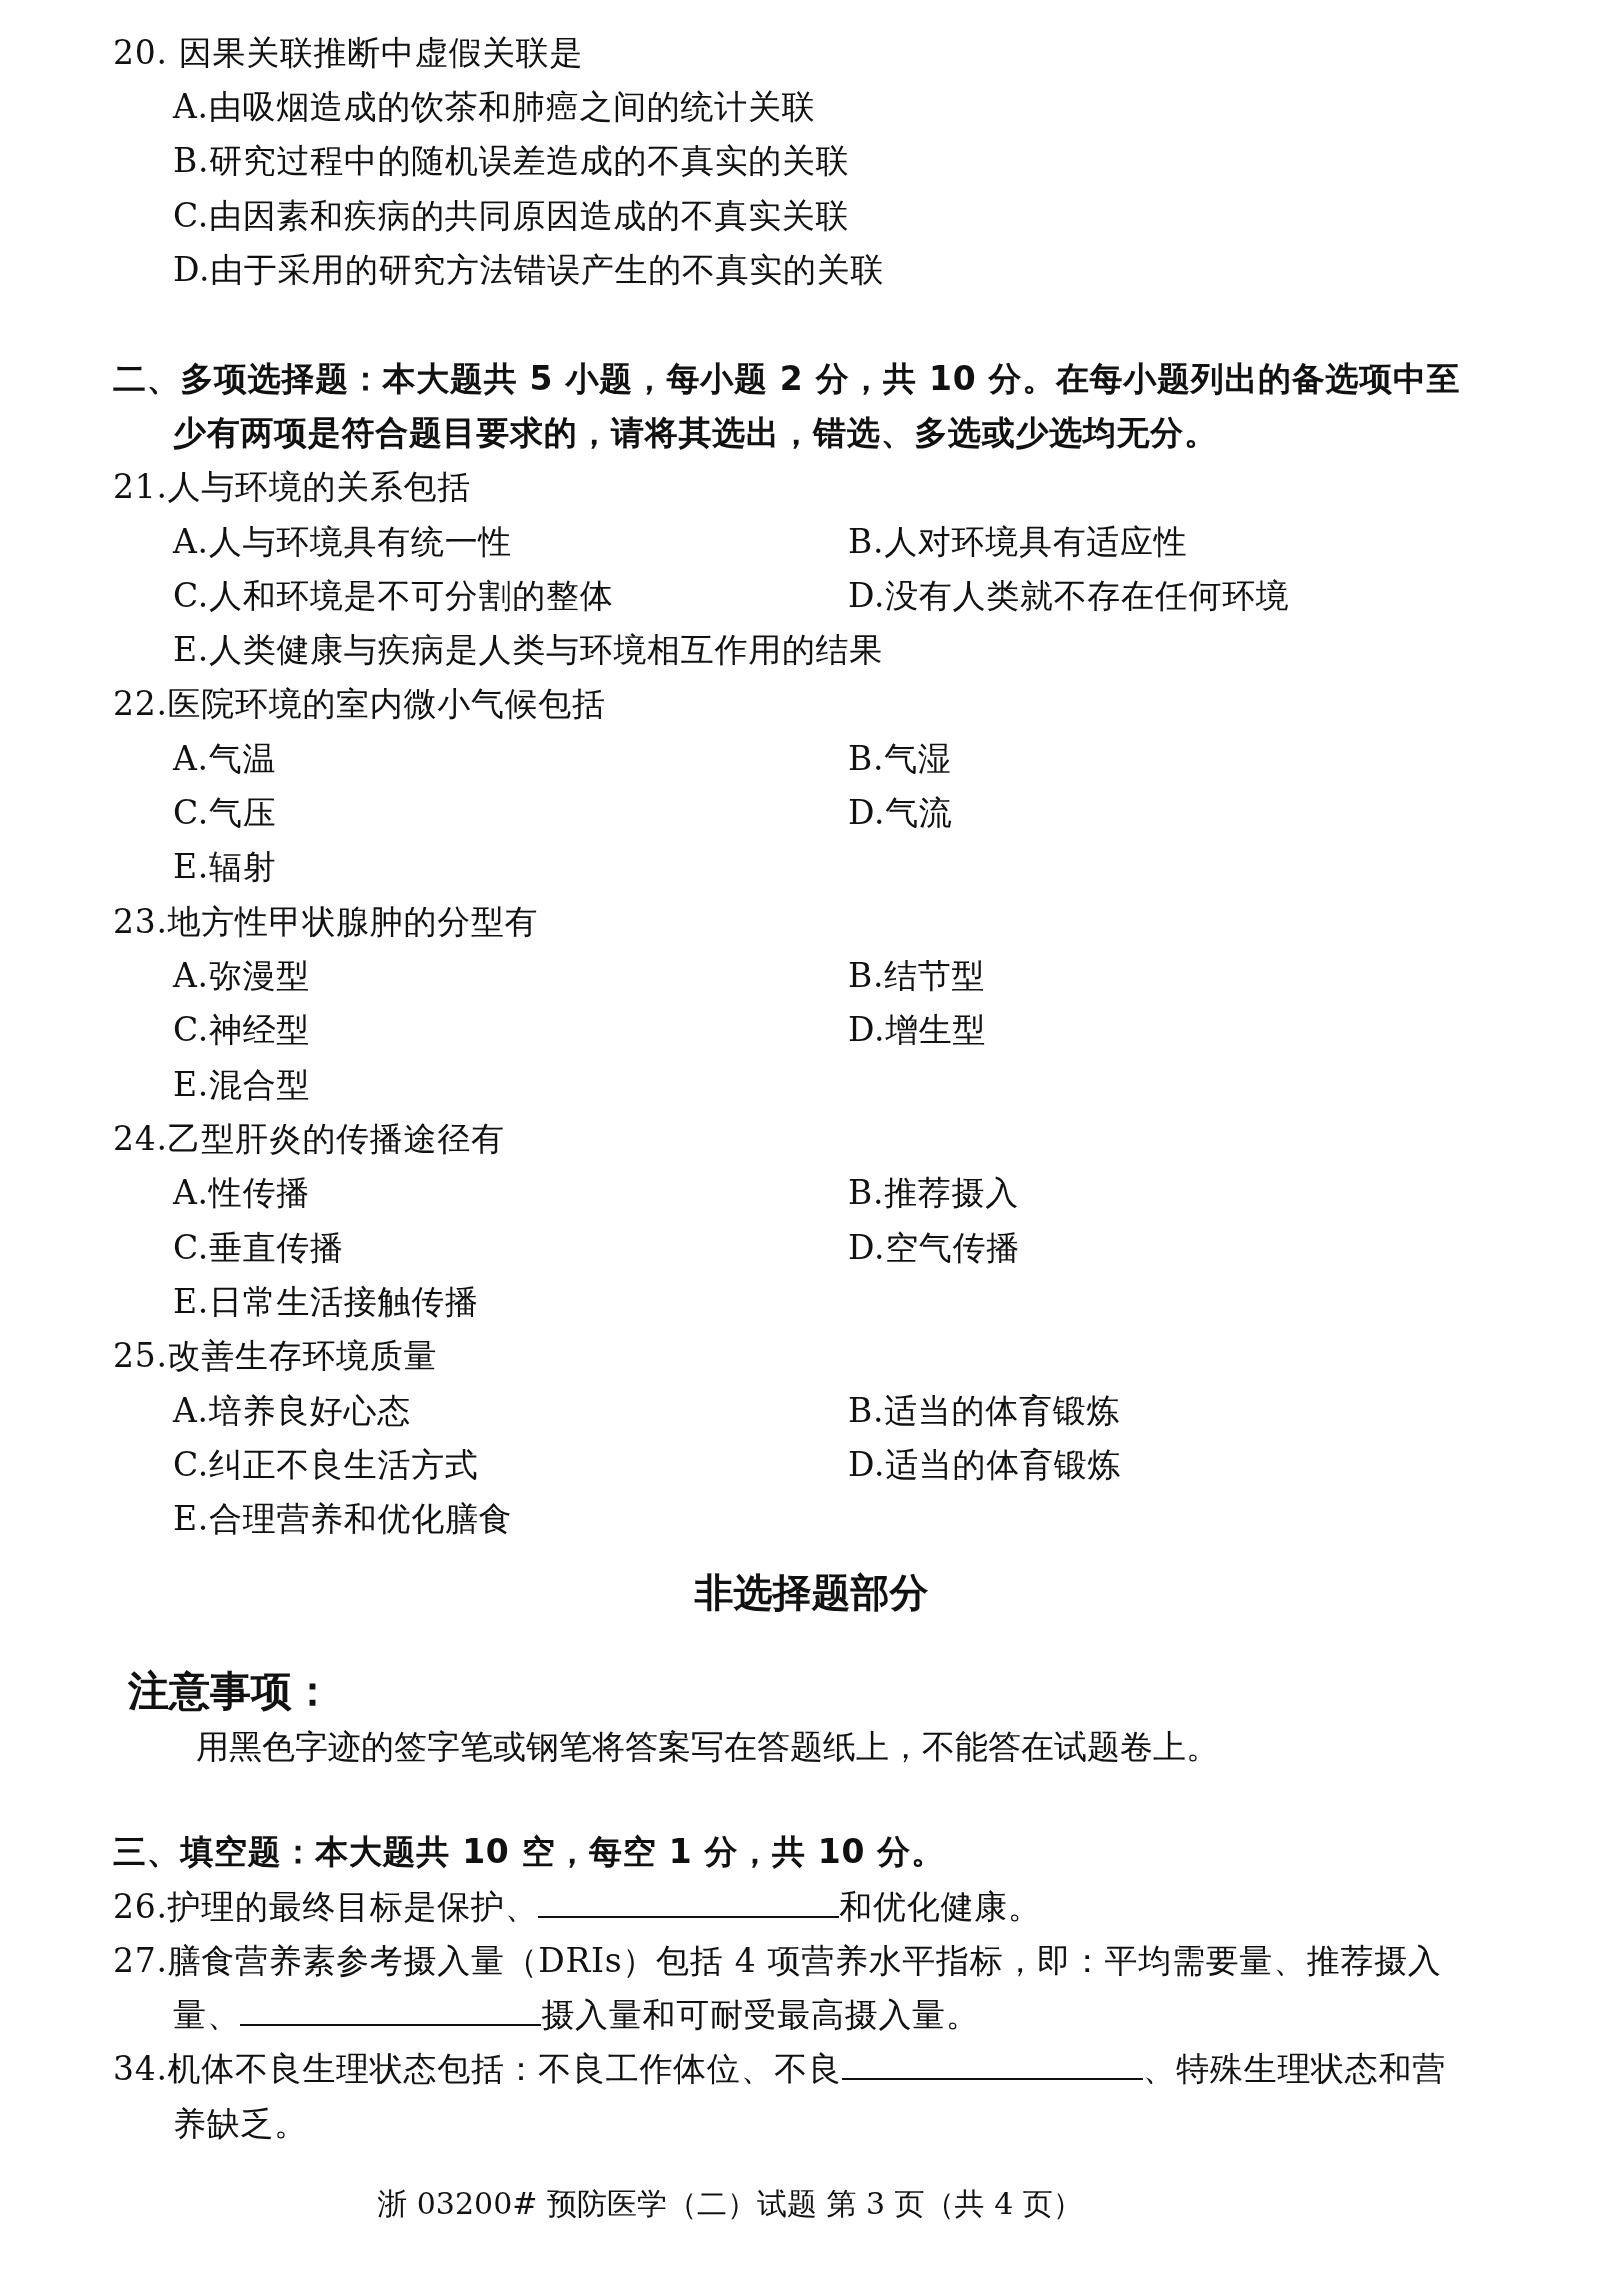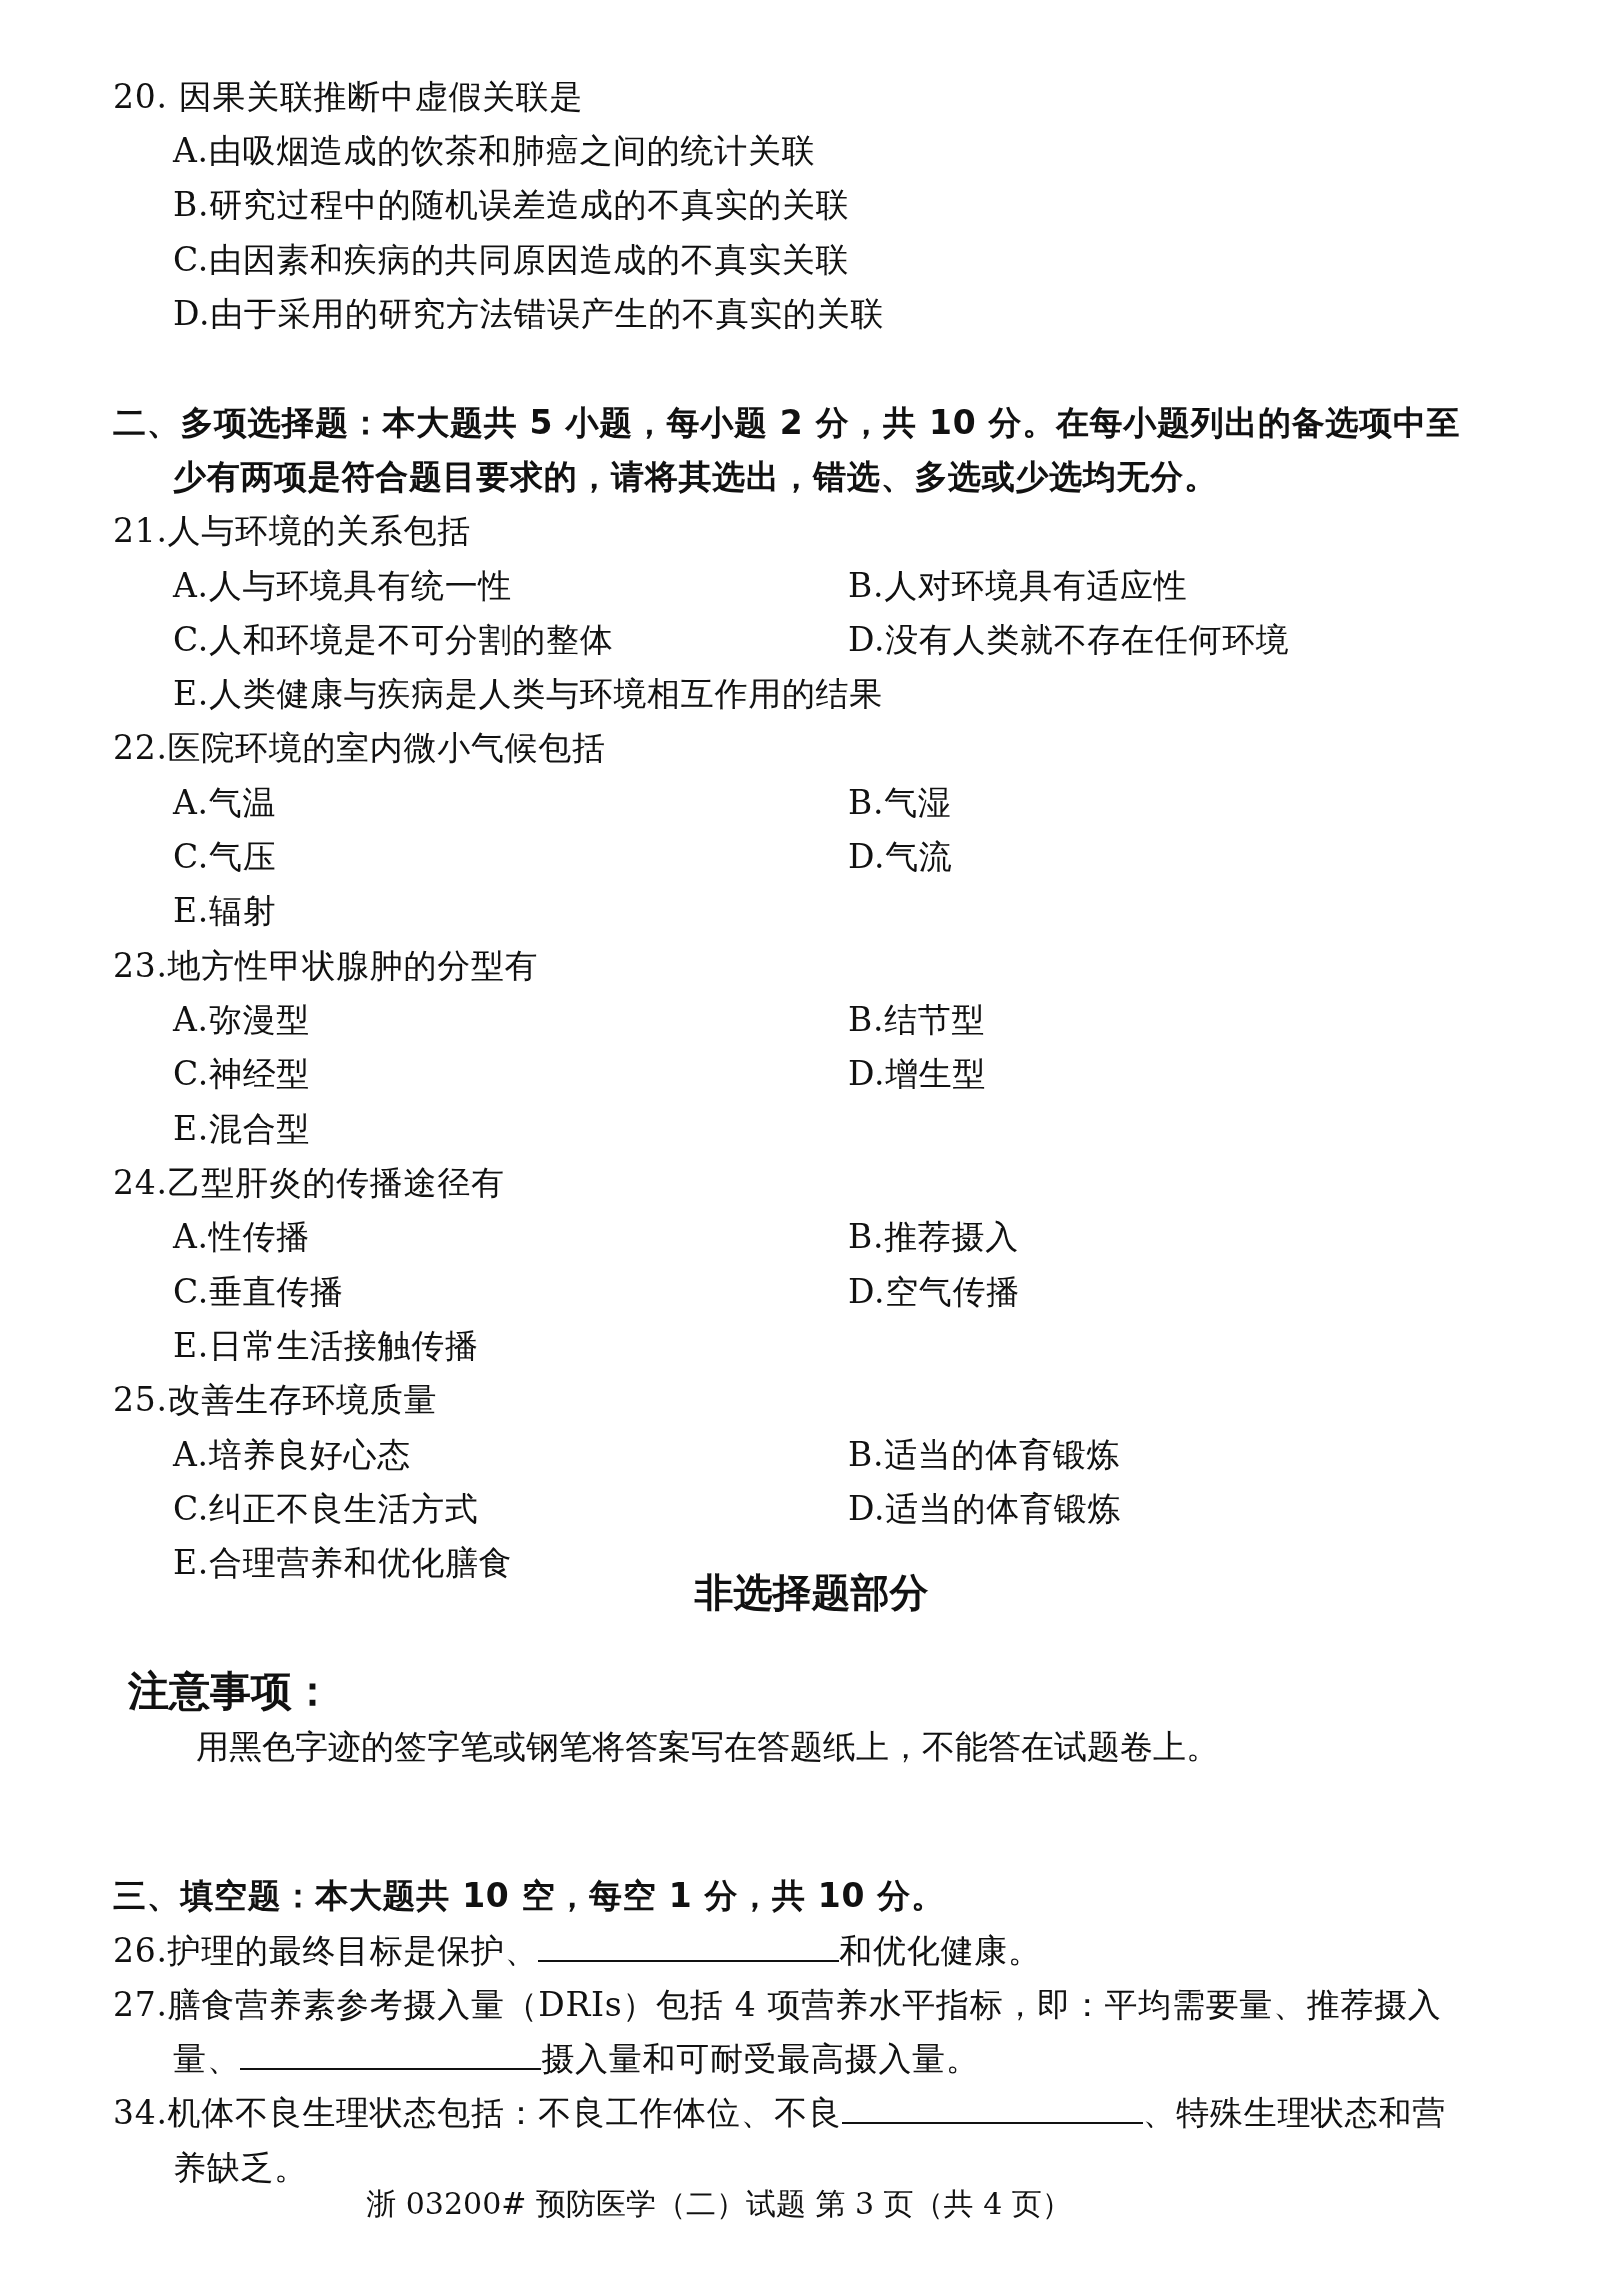--- a/index.html
+++ b/index.html
@@ -1,30 +1,30 @@
 <!DOCTYPE html>
 <html style="font-size:10.5px"><head>
 <meta charset="utf-8">
 <style>
   html, body { margin:0; padding:0; background:#ffffff; }
   body { width:1623px; height:2295px; position:relative; overflow:hidden;
          font-family:"DejaVu Serif","Liberation Serif",serif; color:#111; }
-  .line { position:absolute; font-size:33px; line-height:39px; white-space:nowrap; letter-spacing:0.7px;margin-top:44px; }
+  .line { position:absolute; font-size:33px; line-height:39px; white-space:nowrap; letter-spacing:0.7px; }
   .q   { left:113px; }
   .opt { left:173px; }
   .optB{ left:848px; }
   .cont{ left:173px; }
   .bold{ font-family:"DejaVu Sans","Liberation Sans",sans-serif; font-weight:bold; }
   .part-title { position:absolute; left:0; width:1623px; text-align:center; font-size:39px; line-height:46px;
                 font-family:"DejaVu Sans","Liberation Sans",sans-serif; font-weight:bold; }
   .notice-label { position:absolute; left:128px; font-size:41px; line-height:39px;
                   font-family:"DejaVu Sans","Liberation Sans",sans-serif; font-weight:bold; }
   .notice-text { position:absolute; left:196px; font-size:33px; line-height:39px; white-space:nowrap;font-family:Liberation Serif, serif; }
   .blank { display:inline-block; border-bottom:2px solid #111; height:29px; vertical-align:baseline; }
-  .footer { position:absolute; left:0; width:1438px; text-align:center; font-size:30px; line-height:39px; }
+  .footer { position:absolute; left:11px; width:1438px; text-align:center; font-size:30px; line-height:39px; }
 </style>
 </head>
 <body>
 
 <div class="line q" style="top:33px">
   <span>20.</span>
   <span>因果关联推断中虚假关联是</span>
 </div>
 <div class="line opt" style="top:87px">
   <span>A.</span><span>由吸烟造成的饮茶和肺癌之间的统计关联</span>

